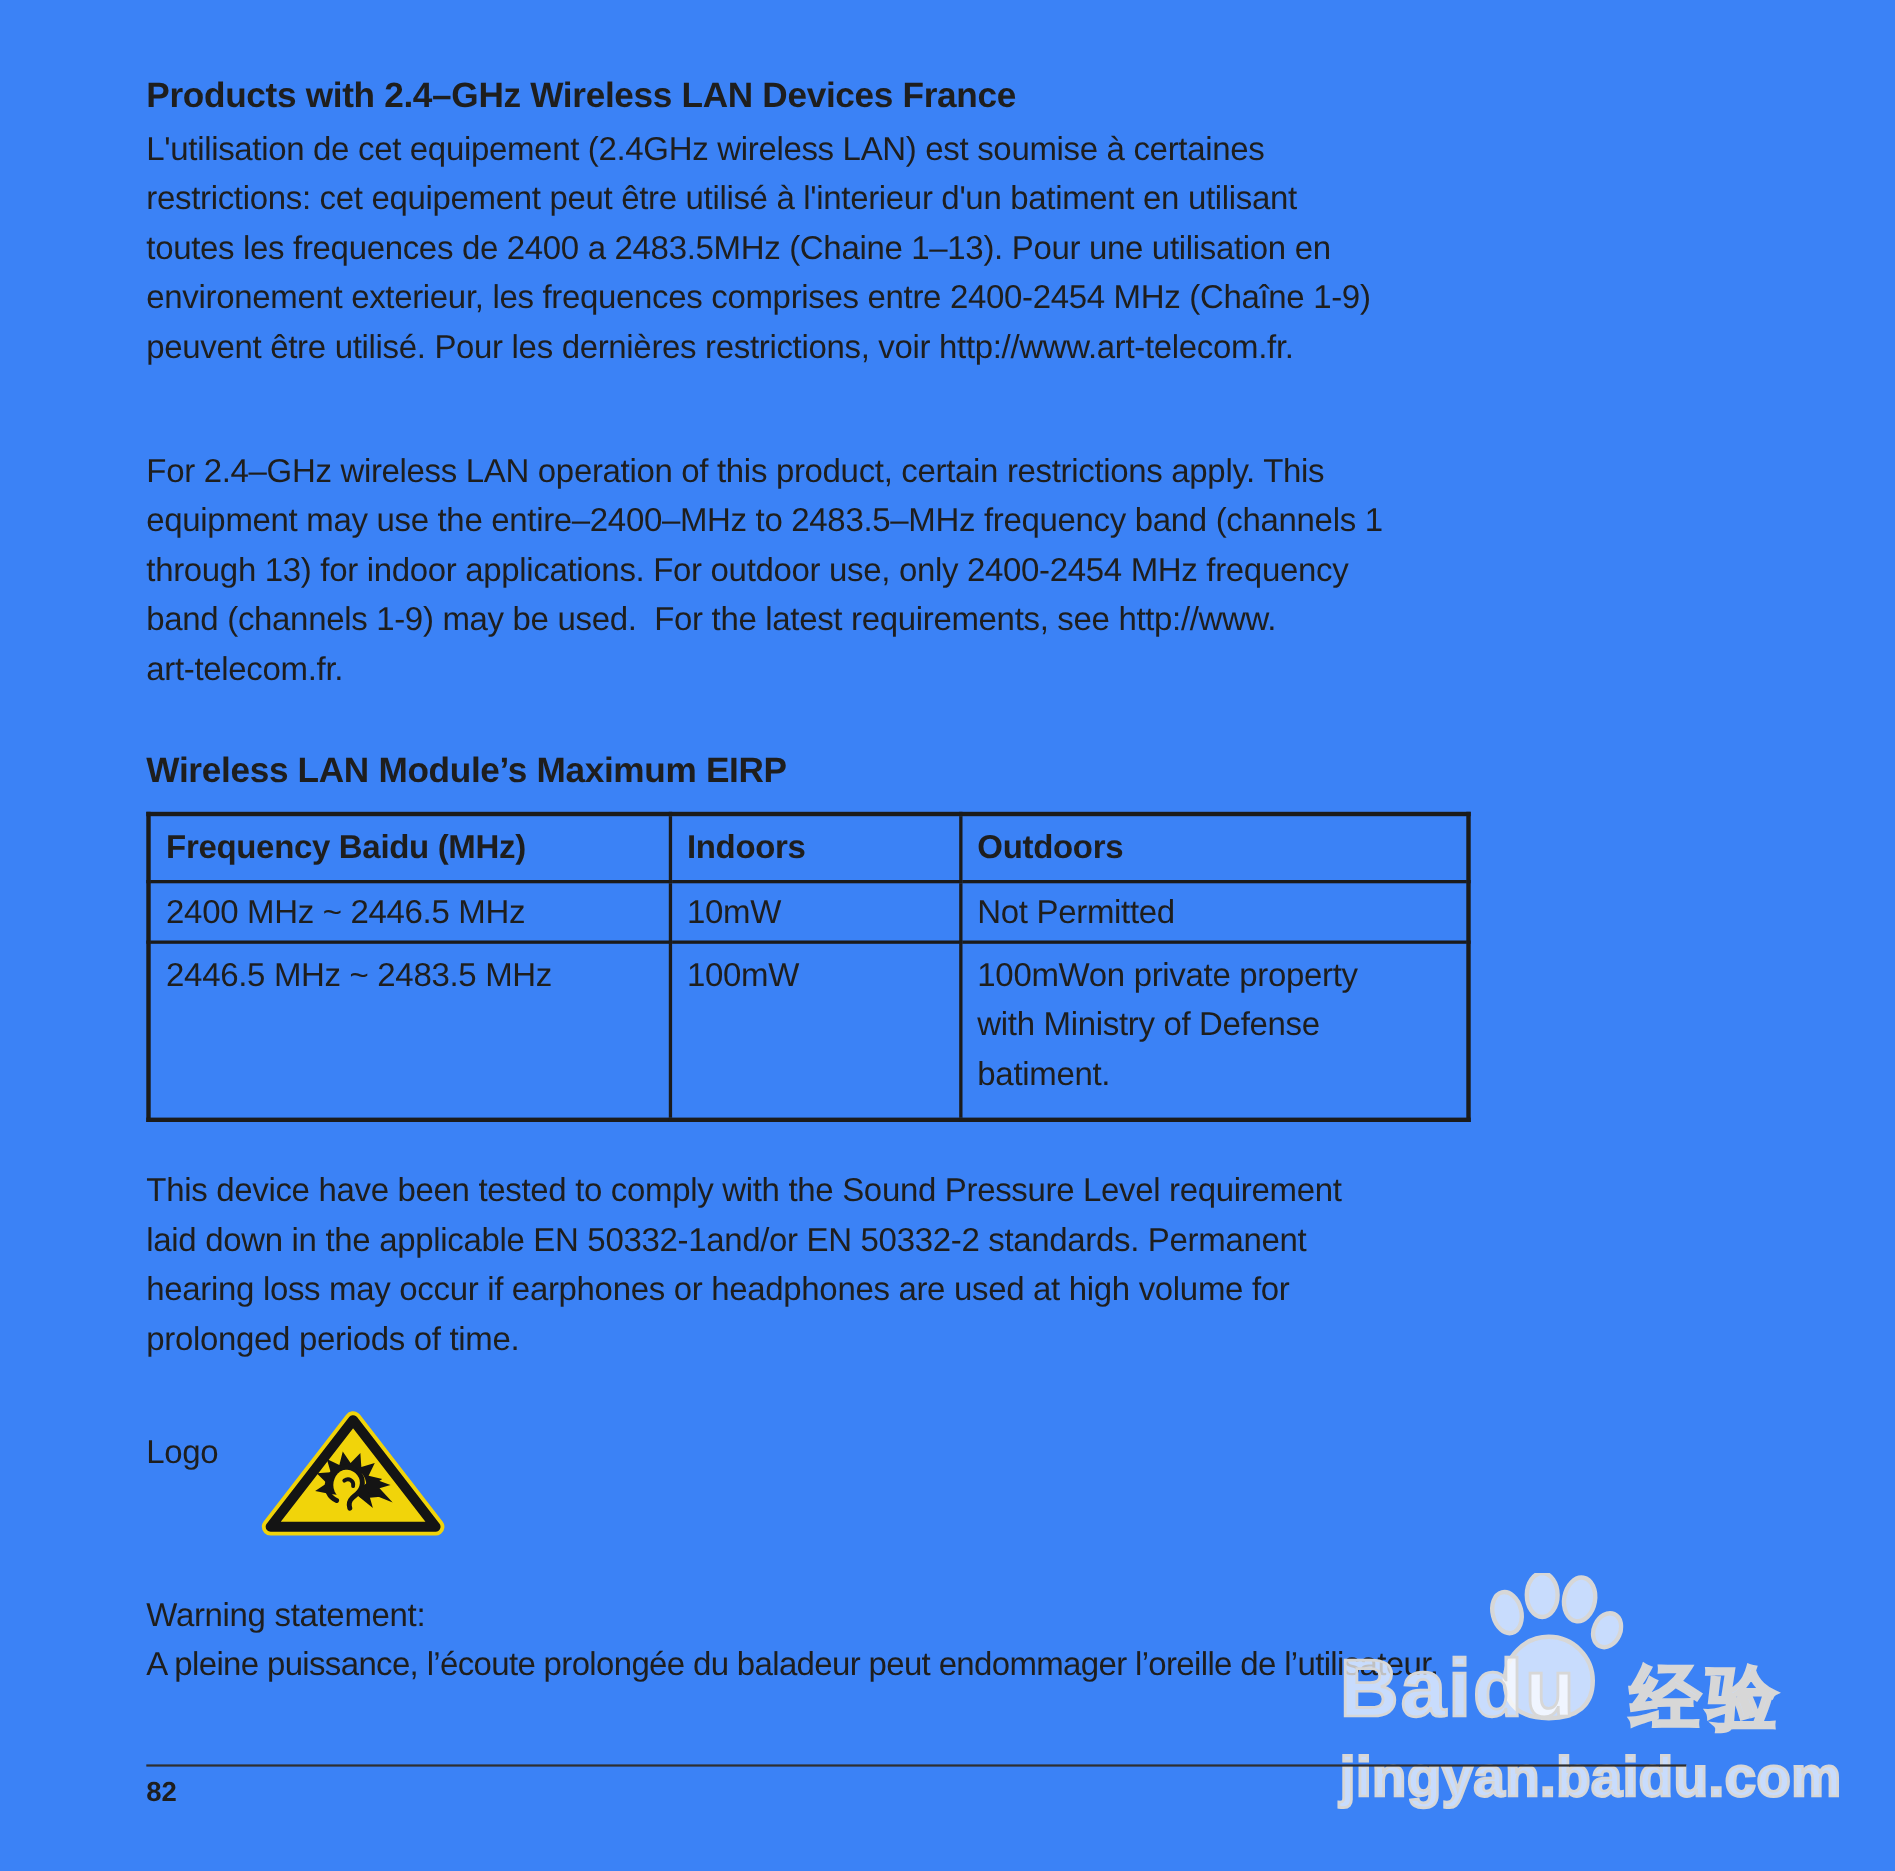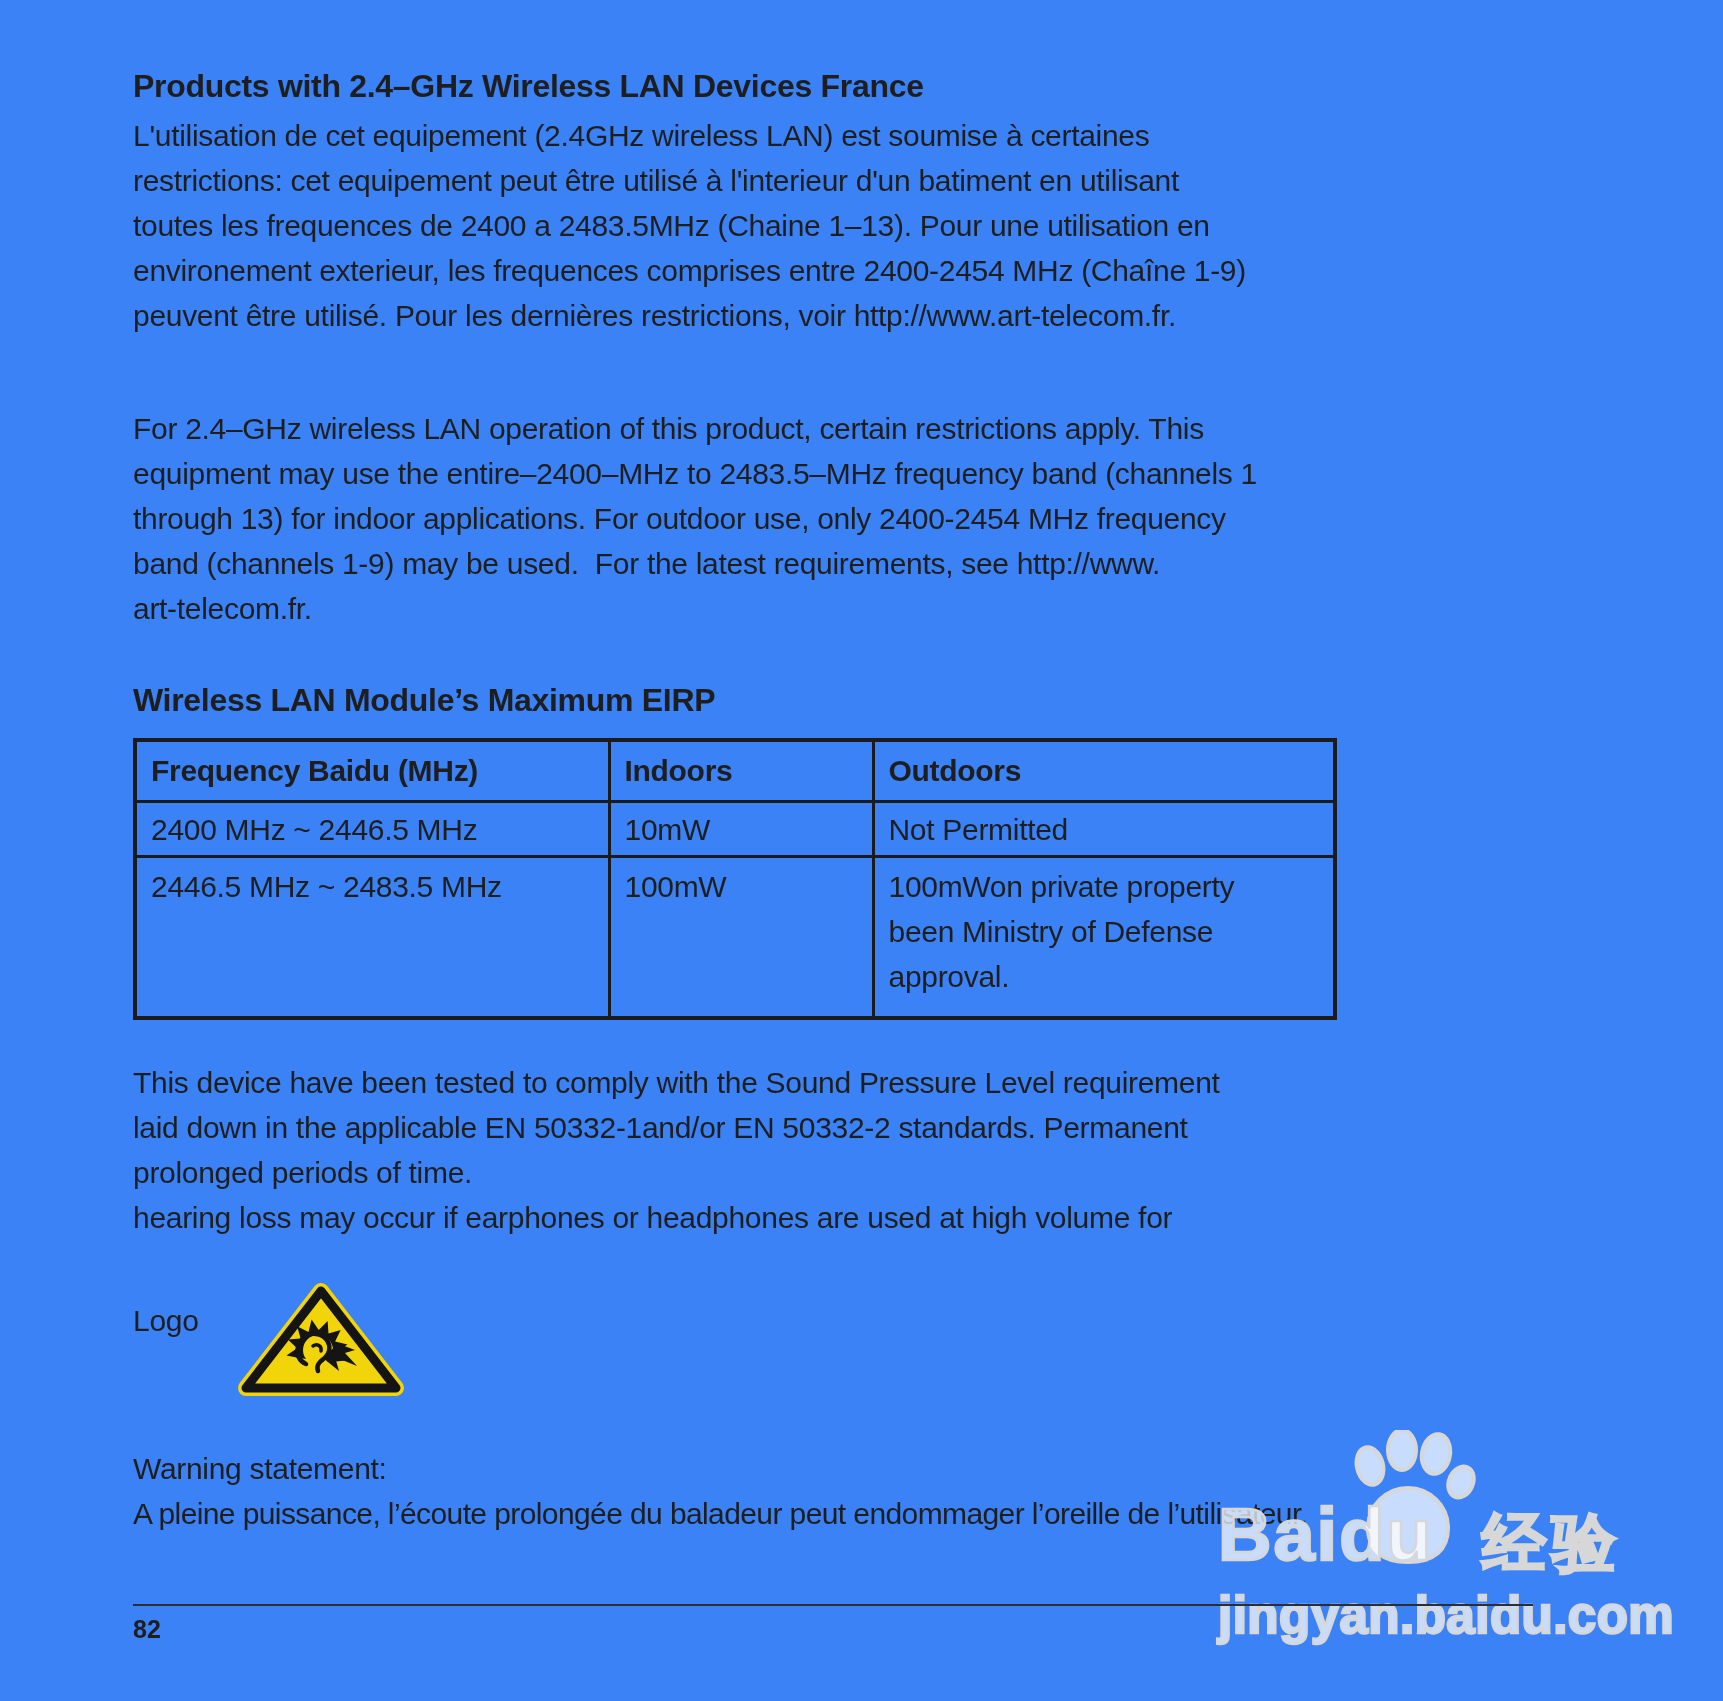--- a/index.html
+++ b/index.html
@@ -93,31 +93,31 @@
         <th>Outdoors</th>
       </tr>
       <tr class="r1">
         <td class="c1">2400 MHz ~ 2446.5 MHz</td>
         <td>10mW</td>
         <td>Not Permitted</td>
       </tr>
       <tr class="r2">
         <td class="c1">2446.5 MHz ~ 2483.5 MHz</td>
         <td>100mW</td>
-        <td>100mWon private property been Ministry of Defense approval.</td>
+        <td>100mWon private property with Ministry of Defense batiment.</td>
       </tr>
     </tbody>
       </table>
   </div>
 
   <div class="abs" style="left:133px;top:1060px;">
     <div class="line">This device have been tested to comply with the Sound Pressure Level requirement</div>
     <div class="line">laid down in the applicable EN 50332-1and/or EN 50332-2 standards. Permanent</div>
+    <div class="line">hearing loss may occur if earphones or headphones are used at high volume for</div>
     <div class="line">prolonged periods of time.</div>
-    <div class="line">hearing loss may occur if earphones or headphones are used at high volume for</div>
   </div>
 
   <div class="abs line" style="left:133px;top:1298px;">Logo</div>
 
   <div class="abs tri-wrap">
     <svg width="172" height="122" viewBox="0 0 172 122">
 
       <polygon points="86,13 161,110 11,110" fill="#F1D40A" stroke="#F1D40A" stroke-width="16" stroke-linejoin="round"></polygon>
 
       <polygon points="86,13 161,110 11,110" fill="#F1D40A" stroke="#141414" stroke-width="9" stroke-linejoin="round"></polygon>

